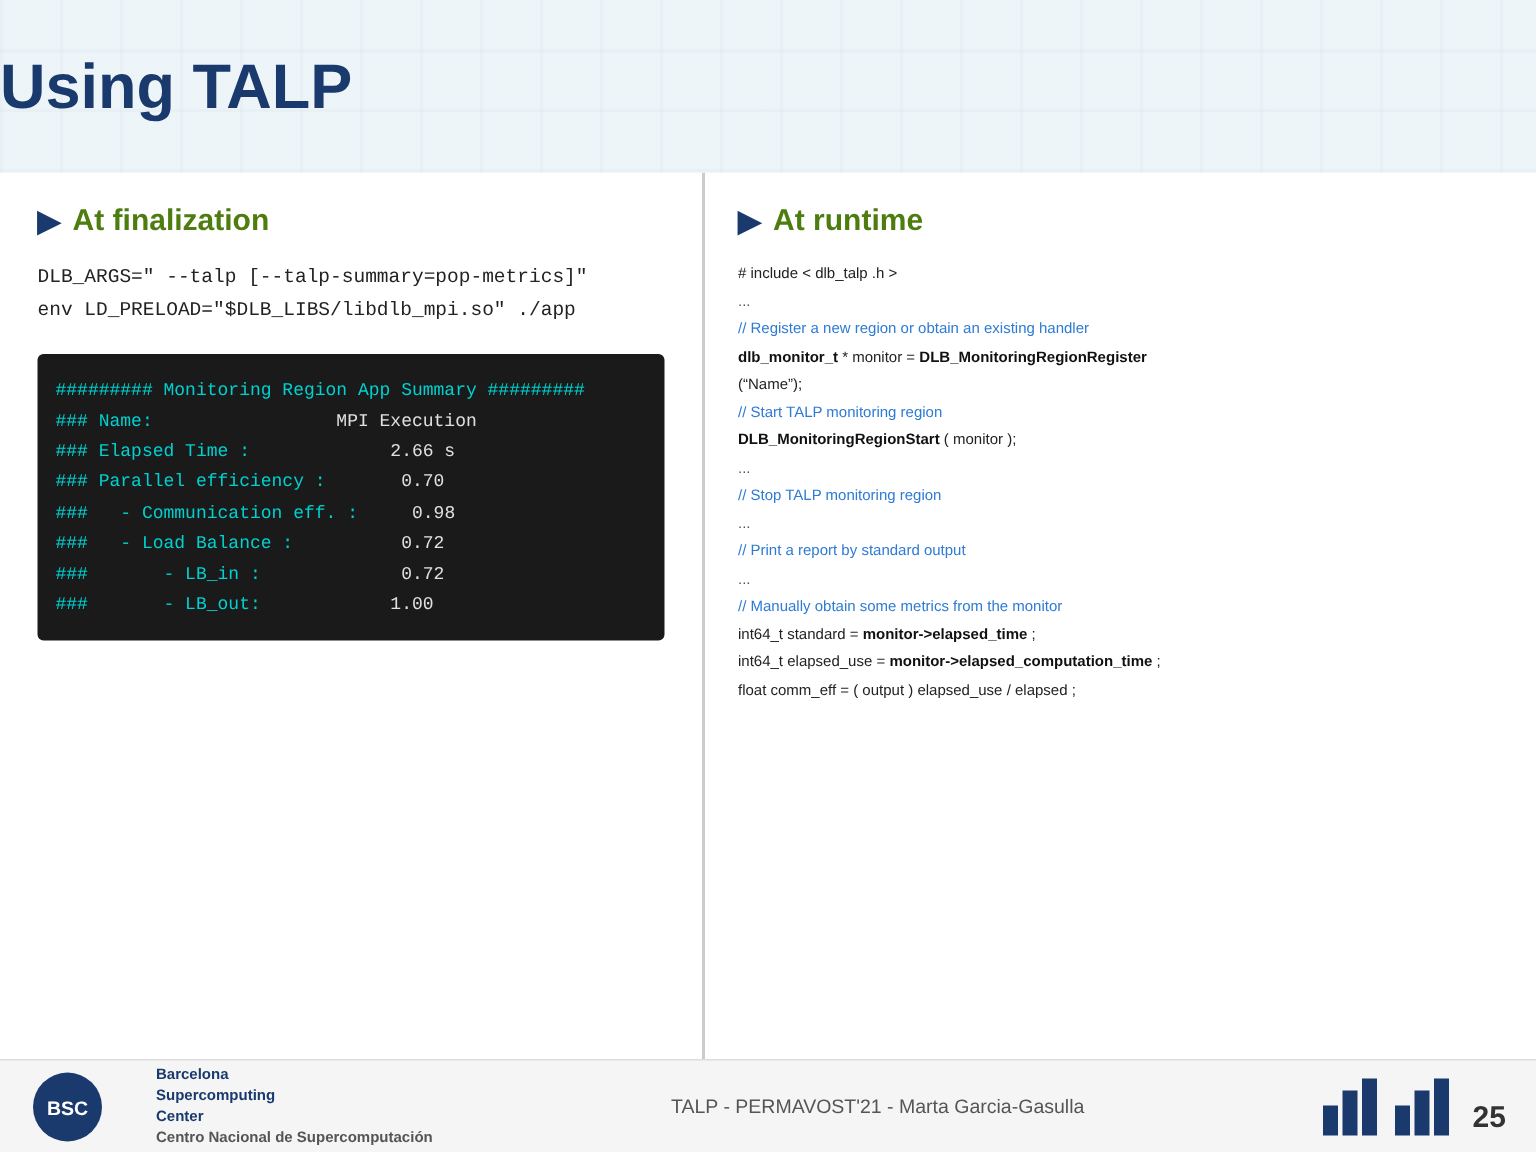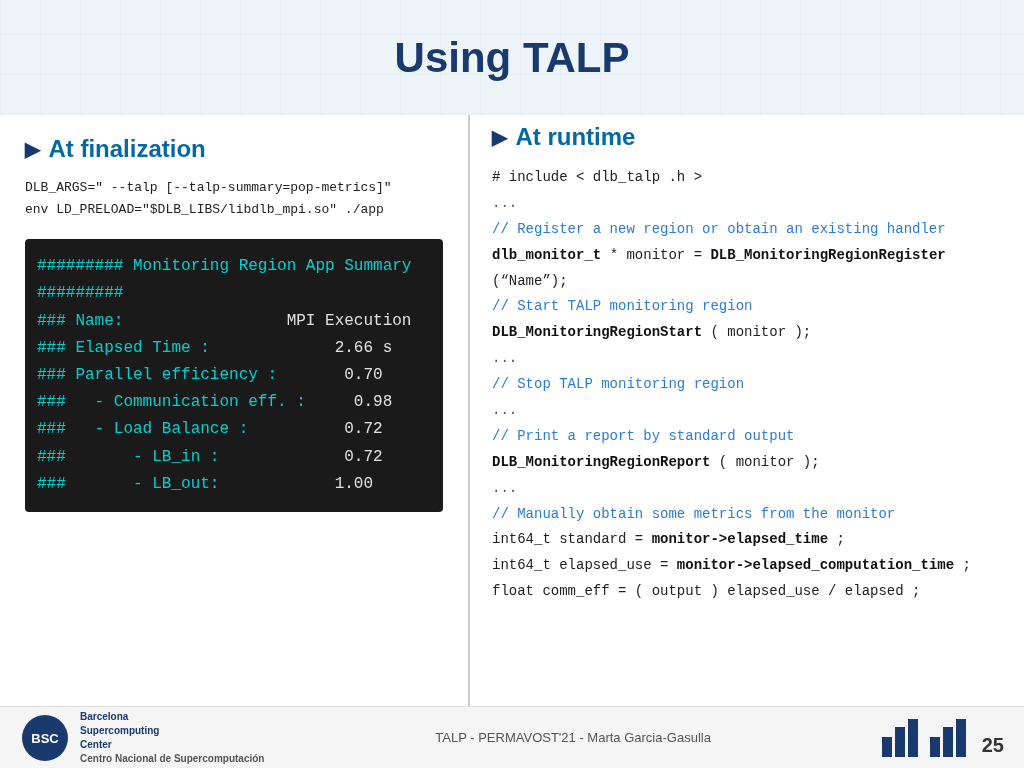--- a/index.html
+++ b/index.html
@@ -32,21 +32,21 @@
                     transparent 2px, transparent 40px
                   ),
                   repeating-linear-gradient(
                     0deg,
                     rgba(180,200,220,0.3) 0px, rgba(180,200,220,0.3) 2px,
                     transparent 2px, transparent 40px
                   );
       background-color: #d8e8f0;
       display: flex;
       align-items: center;
-      justify-content: center;
+      justify-content: flex-start;
       position: relative;
     }
 
     .header-title {
       font-size: 42px;
       font-weight: bold;
       color: #1a3a6e;
       text-align: center;
       font-family: Arial, sans-serif;
     }
@@ -59,23 +59,23 @@
     }
 
     
     .left-col {
       width: 470px;
       padding: 20px 25px;
       border-right: 2px solid #cccccc;
     }
 
     .section-heading {
-      font-size: 24px;
-      font-weight: bold;
-      color: #0369a1;
+      font-size: 20px;
+      font-weight: bold;
+      color: #4d7c0f;
       margin-bottom: 14px;
       display: flex;
       align-items: center;
     }
 
     .section-heading::before {
       content: '▶';
       font-size: 20px;
       margin-right: 8px;
       color: #1a3a6e;
@@ -87,42 +87,42 @@
       color: #222;
       line-height: 1.7;
       margin-bottom: 18px;
     }
 
     .terminal-block {
       background: #1a1a1a;
       border-radius: 4px;
       padding: 14px 12px;
       font-family: 'Courier New', monospace;
-      font-size: 16px;
+      font-size: 12px;
       color: #e0e0e0;
       line-height: 1.7;
       margin-top: 10px;
     }
 
     .terminal-line {
       display: flex;
     }
 
     .term-cyan { color: #00d0d0; }
     .term-white { color: #e0e0e0; }
 
     
     .right-col {
       flex: 1;
-      padding: 8px 22px;
+      padding: 20px 22px;
     }
 
     .code-area {
-      font-family: Liberation Mono, monospace;
-      font-size: 14px;
+      font-family: Liberation Sans, sans-serif;
+      font-size: 10px;
       line-height: 1.85;
       color: #222;
     }
 
     .code-comment {
       color: #2e7bd4;
     }
 
     .code-normal {
       color: #222;
@@ -152,20 +152,21 @@
       display: flex;
       align-items: center;
       gap: 10px;
     }
 
     .bsc-text {
       font-size: 10px;
       color: #1a3a6e;
       font-weight: bold;
       line-height: 1.4;
+      margin-left: 24px;
     }
 
     .footer-center {
       font-size: 13px;
       color: #555;
       text-align: center;
     }
 
     .footer-right {
       display: flex;
@@ -292,24 +293,20 @@
 
 
         <div>
           <span class="code-dots">...</span>
         </div>
 
         <div>
           <span class="code-comment">// Print a report by standard output</span>
         </div>
 
-        <div>
-          <span class="code-bold">DLB_MonitoringRegionReport</span>
-          <span class="code-normal">( monitor );</span>
-        </div>
 
         <div>
           <span class="code-dots">...</span>
         </div>
 
         <div>
           <span class="code-comment">// Manually obtain some metrics from the monitor</span>
         </div>
 
         <div>

